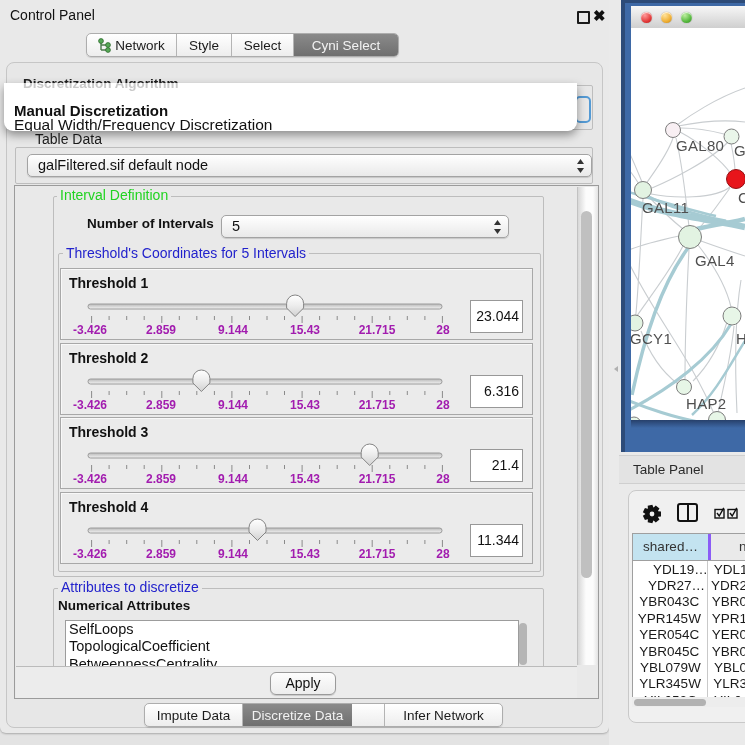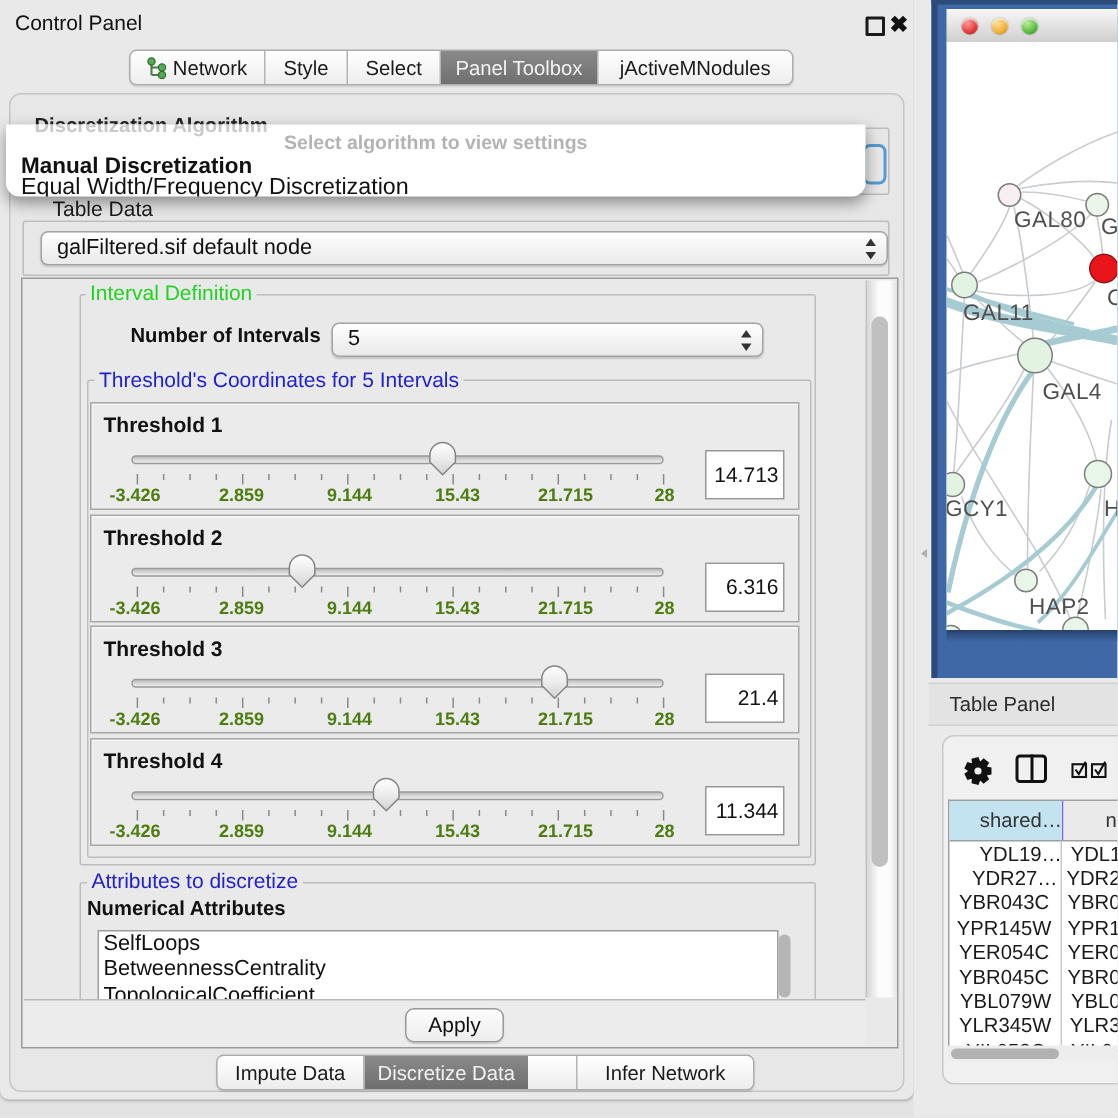--- a/index.html
+++ b/index.html
@@ -37,21 +37,21 @@
   
   #bigpanel{left:7px;top:122px;width:583px;height:512px;border:1px solid #9b9b9b;background:#e9e9e9;}
   #vtrack{left:562px;top:1px;width:20px;height:478px;background:linear-gradient(90deg,#d7d7d7,#fcfcfc 40%,#fcfcfc 75%,#e3e3e3);border-left:1px solid #c2c2c2;}
   #vthumb{left:566px;top:25px;width:11px;height:367px;background:#c0c0c0;border-radius:6px;}
   .tbox{position:absolute;left:45px;width:471px;height:70px;border:1px solid #a8a8a8;
         background:#ebebeb;box-shadow:inset 1px 1px 0 #f8f8f8;}
   .tlab{position:absolute;left:8px;top:6px;font-size:14px;font-weight:bold;color:#111;}
   .tval{position:absolute;left:409px;top:31px;width:48px;height:31px;background:#fff;
         border:1px solid #989898;font-size:14px;color:#111;text-align:right;
         line-height:31px;padding-right:3px;}
-  .ticklab{position:absolute;top:54px;font-size:12px;font-weight:bold;color:#4d7c0f;
+  .ticklab{position:absolute;top:54px;font-size:12px;font-weight:bold;color:#a21caf;
            transform:translateX(-50%);}
   
   #attrlist{left:50px;top:434px;width:452px;height:45px;background:#fff;border:1px solid #9c9c9c;
             font-size:14.5px;color:#111;overflow:hidden;}
   #attrlist div{padding-left:3px;height:17.3px;line-height:17.3px;}
   #applystrip{left:1px;top:480px;width:561px;height:31px;background:#ececec;border-top:1px solid #bbb;}
   #applybtn{left:254px;top:5px;width:64px;height:21px;border:1px solid #9a9a9a;border-radius:6px;
             background:linear-gradient(#fdfdfd,#ededed);font-size:14px;color:#111;
             text-align:center;line-height:21px;box-shadow:0 1px 1px rgba(0,0,0,.15);}
   
@@ -85,22 +85,21 @@
           <line x1="3" y1="3" x2="3" y2="12" stroke="#4b7a4b" stroke-width="1.4"></line>
           <line x1="3" y1="7" x2="9" y2="7" stroke="#4b7a4b" stroke-width="1.4"></line>
           <line x1="3" y1="12" x2="9" y2="12" stroke="#4b7a4b" stroke-width="1.4"></line>
           <circle cx="3" cy="3" r="2.4" fill="#57a957" stroke="#2d6b2d" stroke-width=".8"></circle>
           <circle cx="10" cy="7" r="2.4" fill="#57a957" stroke="#2d6b2d" stroke-width=".8"></circle>
           <circle cx="10" cy="12" r="2.4" fill="#57a957" stroke="#2d6b2d" stroke-width=".8"></circle>
         </svg>
         Network</div>
       <div class="s" style="width:54px;">Style</div>
       <div class="s" style="width:61px;">Select</div>
-      <div class="s sel" style="width:104px;">Panel Toolbox</div>
-      <div class="s" style="width:129px;">jActiveMNodules</div>
+      <div class="s sel" style="width:104px;">Cyni Select</div>
     </div>
     <div class="abs" id="content">
 
       <div class="abs groupbox" style="left:8px;top:22px;width:576px;height:43px;"></div>
       <div class="abs" style="left:16px;top:13px;font-size:13.5px;font-weight:bold;color:#222;">Discretization Algorithm</div>
       <div class="abs" style="left:568px;top:33px;width:12px;height:23px;border:2px solid #549ad4;border-radius:5px;background:#e8e8e8;"></div>
 
       <div class="abs groupbox" style="left:8px;top:84px;width:576px;height:35px;"></div>
       <div class="abs grouplab" style="left:25px;top:70px;color:#1c1c1c;font-size:14px;">Table Data</div>
       <div class="abs combo" style="left:20px;top:91px;width:563px;height:21px;">
@@ -154,21 +153,21 @@
               <line x1="363.9" y1="29" x2="363.9" y2="33" stroke="#8a8a8a" stroke-width="1"></line>
               <line x1="381.4" y1="29" x2="381.4" y2="36" stroke="#8a8a8a" stroke-width="1"></line>
             <path transform="translate(225.1,8)" d="M0.5,8.5 A8.5,8.5 0 0 1 17.5,8.5 L17.5,13 L9,21.5 L0.5,13 Z" fill="url(#thm)" stroke="#848484" stroke-width="1"></path>
           </svg>
           <div class="ticklab" style="left:29px;">-3.426</div>
             <div class="ticklab" style="left:100px;">2.859</div>
             <div class="ticklab" style="left:172px;">9.144</div>
             <div class="ticklab" style="left:244px;">15.43</div>
             <div class="ticklab" style="left:316px;">21.715</div>
             <div class="ticklab" style="left:382px;">28</div>
-          <div class="tval">14.713</div>
+          <div class="tval">23.044</div>
         </div>
         <div class="abs tbox" style="top:157px;">
           <div class="tlab">Threshold 2</div>
           <svg class="abs" style="left:0;top:18px;" width="469" height="44" viewBox="0 0 469 44">
             <rect x="27" y="17" width="354" height="5" rx="2.5" fill="url(#trk)" stroke="#9b9b9b" stroke-width="1"></rect>
             <line x1="30.6" y1="29" x2="30.6" y2="36" stroke="#8a8a8a" stroke-width="1"></line>
               <line x1="48.1" y1="29" x2="48.1" y2="33" stroke="#8a8a8a" stroke-width="1"></line>
               <line x1="65.7" y1="29" x2="65.7" y2="33" stroke="#8a8a8a" stroke-width="1"></line>
               <line x1="83.2" y1="29" x2="83.2" y2="33" stroke="#8a8a8a" stroke-width="1"></line>
               <line x1="100.8" y1="29" x2="100.8" y2="36" stroke="#8a8a8a" stroke-width="1"></line>
@@ -281,39 +280,38 @@
                 <stop offset="1" stop-color="#d2d2d2"></stop>
   </linearGradient>
 </defs>
           </svg>
 
         <div class="abs groupbox" style="left:38px;top:402px;width:489px;height:90px;"></div>
         <div class="abs grouplab" style="left:43px;top:395px;color:#2222cc;background:#e9e9e9;">Attributes to discretize</div>
         <div class="abs" style="left:43px;top:412px;font-size:13.5px;font-weight:bold;color:#111;">Numerical Attributes</div>
         <div class="abs" id="attrlist">
           <div>SelfLoops</div>
+          <div>TopologicalCoefficient</div>
           <div>BetweennessCentrality</div>
-          <div>TopologicalCoefficient</div>
         </div>
         <div class="abs" style="left:504px;top:437px;width:8px;height:42px;background:#b5b5b5;border-radius:4px;"></div>
         <div class="abs" id="applystrip">
           <div class="abs" id="applybtn">Apply</div>
         </div>
       </div>
     </div>
     <div class="abs seg" id="btabs">
       <div class="s" style="width:97px;">Impute Data</div>
       <div class="s sel" style="width:109px;">Discretize Data</div>
       <div class="s" style="width:117px;margin-left:32px;">Infer Network</div>
     </div>
   </div>
 
   <div class="abs" id="popup">
     <div class="abs" style="left:19px;top:-7px;font-size:13.5px;font-weight:bold;color:#c9c9c9;">Discretization Algorithm</div>
-    <div class="abs" style="left:0;top:4px;width:100%;text-align:center;color:#b3b3b3;font-weight:bold;font-size:13px;">Select algorithm to view settings</div>
     <div class="abs" style="left:10px;top:19px;font-weight:bold;">Manual Discretization</div>
     <div class="abs" style="left:10px;top:33px;font-size:15.5px;">Equal Width/Frequency Discretization</div>
   </div>
 
   <div class="abs" id="rightbg"></div>
   <div class="abs" style="left:614px;top:366px;width:0;height:0;border-top:3px solid transparent;border-bottom:3px solid transparent;border-right:4px solid #b0b0b0;"></div>
   <div class="abs" id="netframe">
     <div class="abs" style="left:0;top:0;width:4px;height:452px;background:#2d4b78;"></div>
     <div class="abs" style="left:0;top:0;width:126px;height:3px;background:#2d4b78;"></div>
     <div class="abs" id="nettitle">
@@ -402,21 +400,21 @@
       <g fill="none" stroke="#111" stroke-width="1.4">
         <rect x="1" y="2.5" width="9" height="8.5"></rect>
           <rect x="14" y="2.5" width="9" height="8.5"></rect>
         <path d="M3 6 L5.2 9 L9.8 0.8"></path>
           <path d="M16 6 L18.2 9 L22.8 0.8"></path>
       </g>
     </svg>
     <div class="abs" style="left:3px;top:42px;width:114px;height:166px;background:#fff;
          border:1px solid #9f9f9f;border-right:none;font-size:13.5px;color:#1a1a1a;overflow:hidden;">
       <div style="display:flex;height:26px;border-bottom:1px solid #9f9f9f;">
-        <div style="width:75px;background:#c3e3f0;border-right:1px solid #8b5cf6;text-align:right;line-height:26px;color:#333;">shared…</div>
+        <div style="width:75px;background:#c3e3f0;border-right:3px solid #8b5cf6;text-align:center;line-height:26px;color:#333;">shared…</div>
         <div style="flex:1;background:#eaeaea;line-height:26px;padding-left:28px;color:#333;">n</div>
       </div>
       <div style="display:flex;height:16.4px;align-items:center;">
           <div style="width:75px;text-align:center;margin-left:20px;">YDL19…</div>
           <div style="padding-left:6px;">YDL1</div>
         </div>
         <div style="display:flex;height:16.4px;align-items:center;">
           <div style="width:75px;text-align:right;">YDR27…</div>
           <div style="padding-left:6px;">YDR2</div>
         </div>

